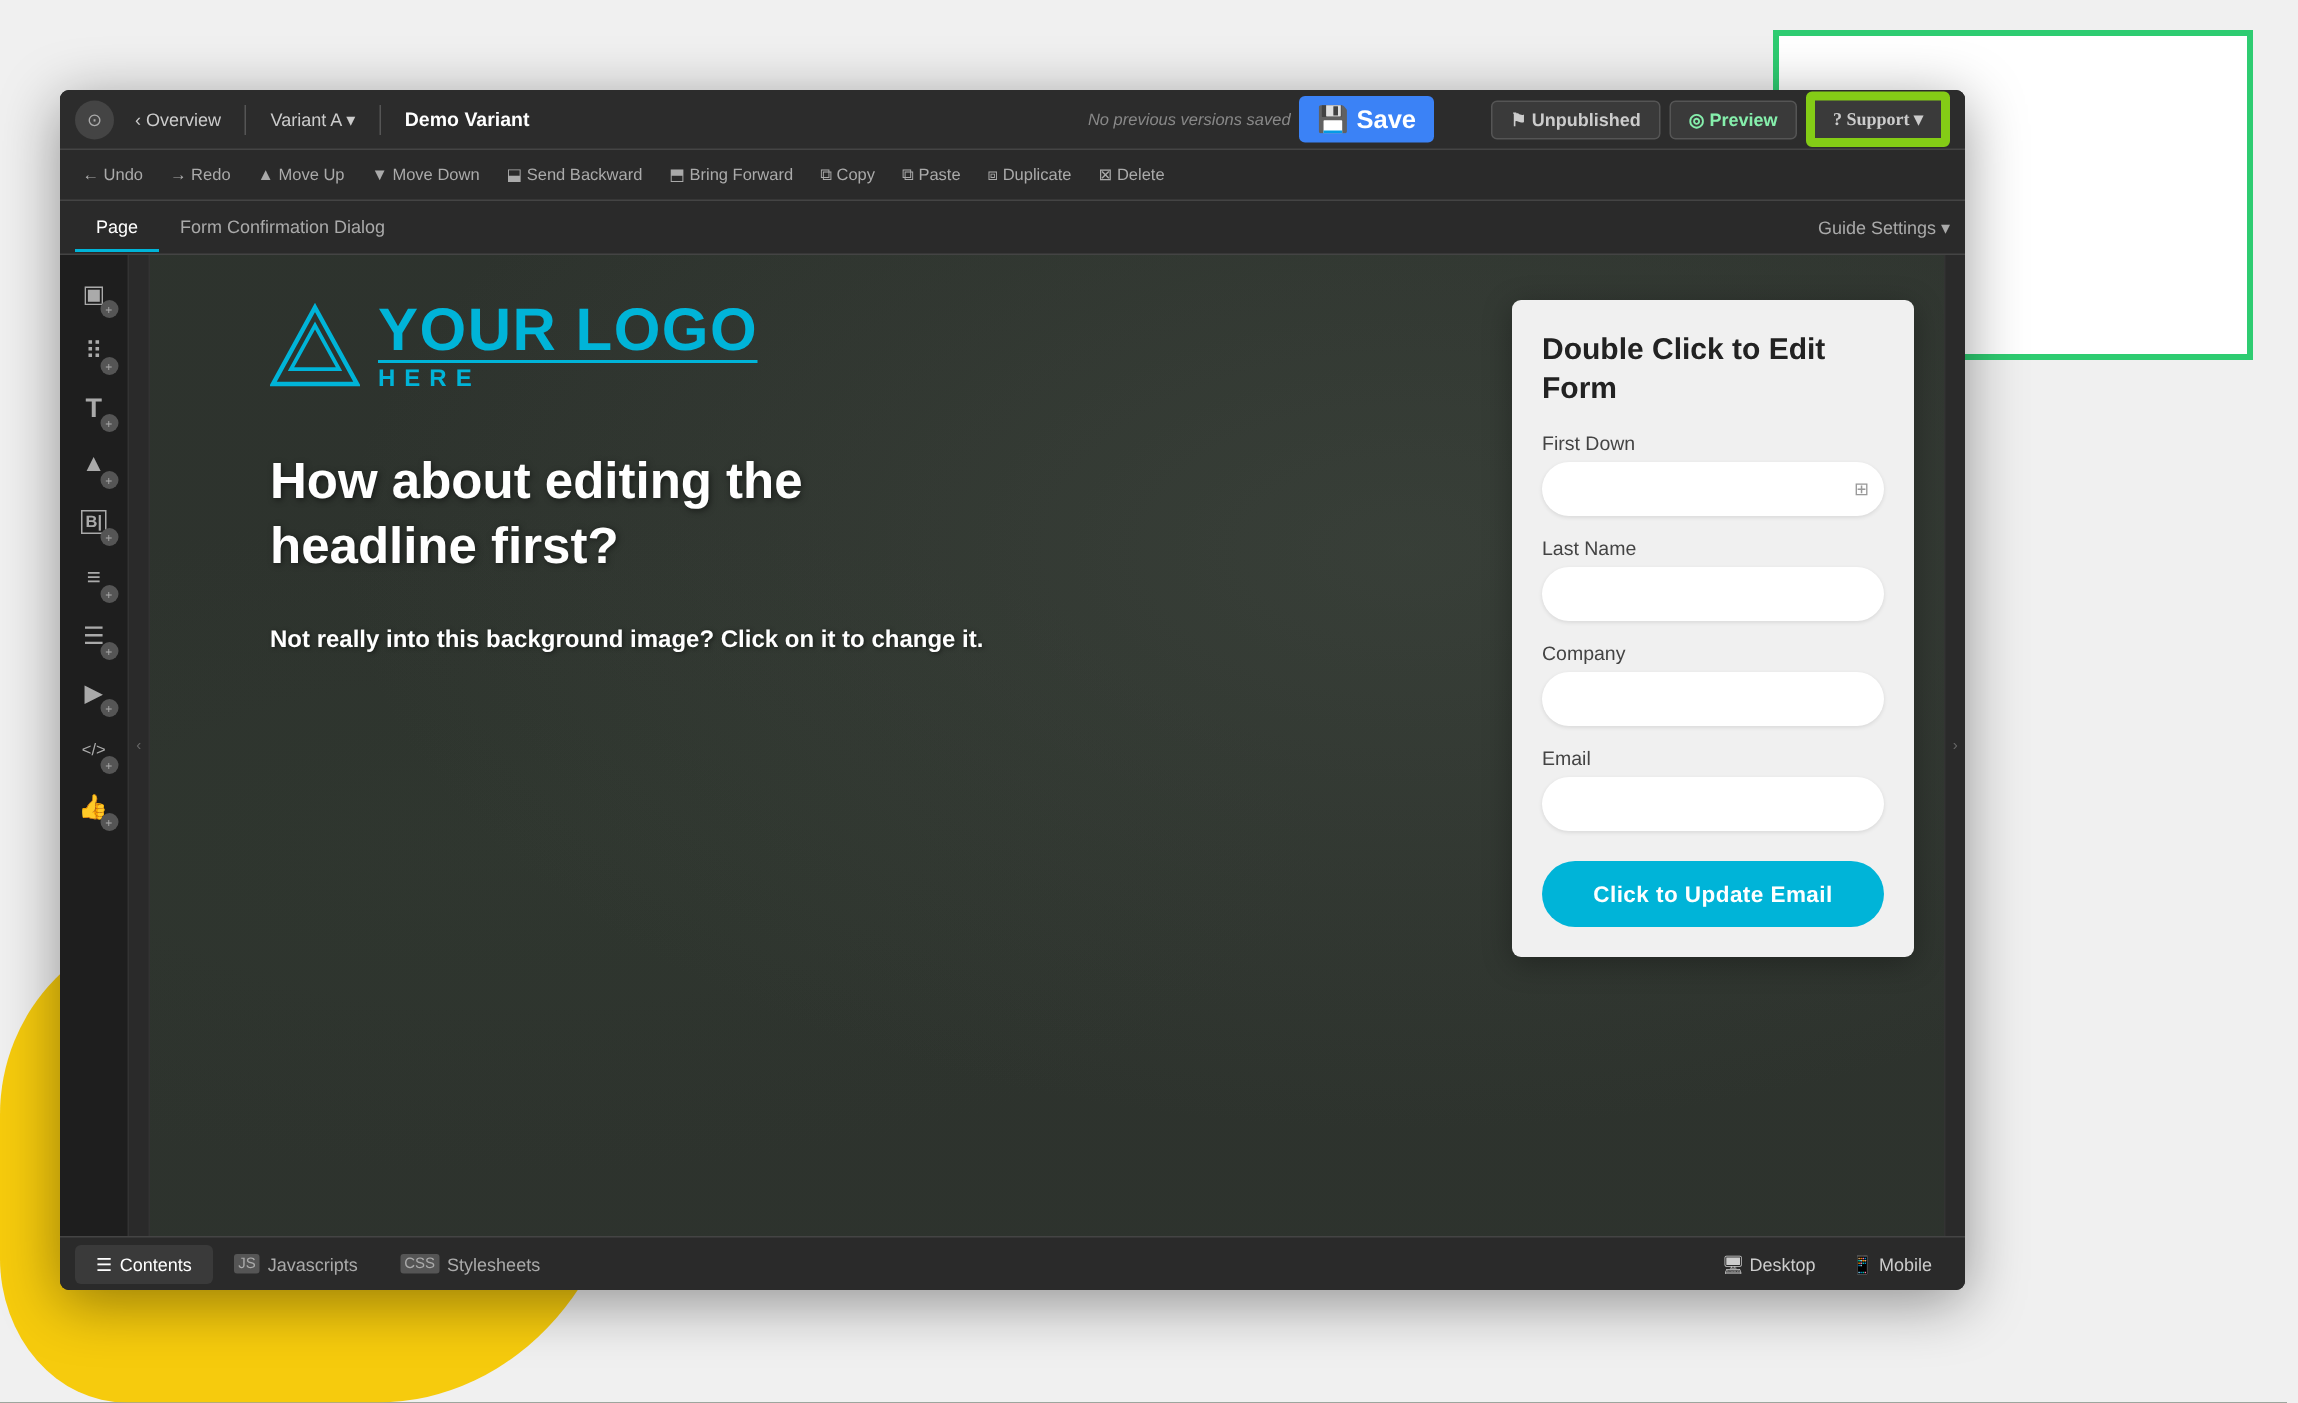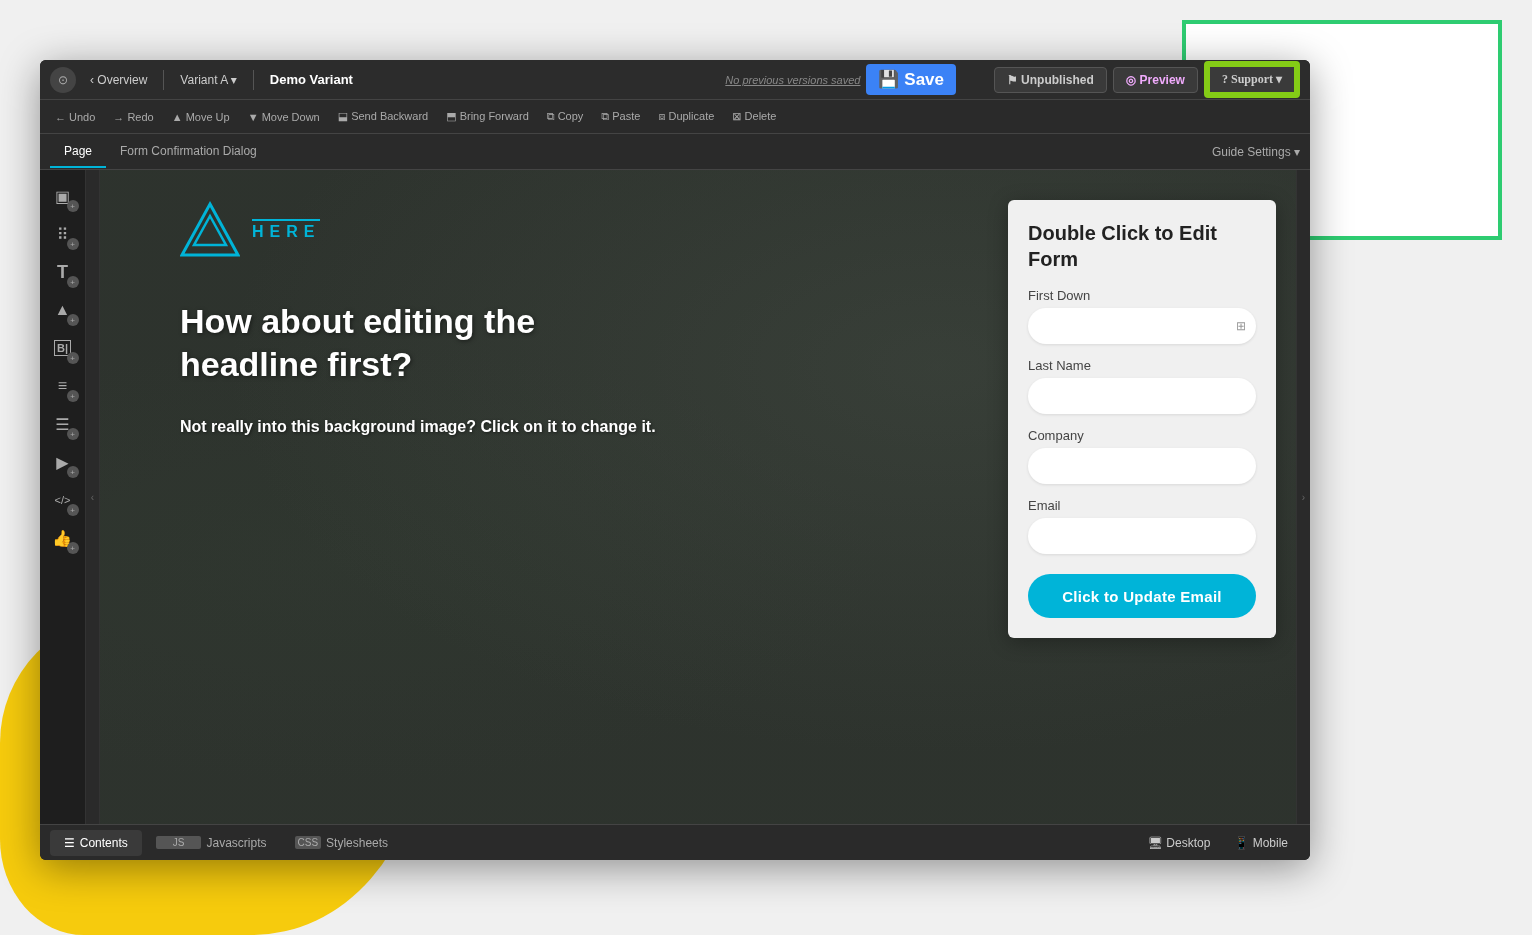--- a/index.html
+++ b/index.html
@@ -91,21 +91,20 @@
       font-size: 13px;
       font-weight: 600;
       color: #fff;
       padding: 4px 8px;
     }
     .top-bar-spacer { flex: 1; }
     .top-bar-status {
       font-size: 11px;
       color: #888;
       font-style: italic;
-      text-decoration: underline;
     }
     .top-bar-save {
       display: flex;
       align-items: center;
       gap: 4px;
       padding: 5px 12px;
       border-radius: 4px;
       cursor: pointer;
       font-size: 17px;
       font-weight: 600;
@@ -129,21 +128,21 @@
     }
     .top-bar-preview {
       display: flex;
       align-items: center;
       gap: 4px;
       padding: 5px 12px;
       border-radius: 4px;
       cursor: pointer;
       font-size: 12px;
       font-weight: 600;
-      color: #f0abfc;
+      color: #86efac;
       background: #3a3a3a;
       border: 1px solid #555;
     }
     .top-bar-support {
       display: flex;
       align-items: center;
       gap: 4px;
       padding: 5px 12px;
       border-radius: 4px;
       cursor: pointer;
@@ -562,20 +561,21 @@
         <div class="canvas-bg-image"></div>
         <div class="room-decor"></div>
       </div>
 
       <div class="logo-area">
         <svg class="logo-triangle" viewBox="0 0 60 60">
           <polygon points="30,4 58,55 2,55" fill="none" stroke="#00b4d8" stroke-width="3"></polygon>
           <polygon points="30,16 46,45 14,45" fill="none" stroke="#00b4d8" stroke-width="2.5"></polygon>
         </svg>
         <div class="logo-text-area">
+          <span class="logo-main-text">YOUR LOGO</span>
           <span class="logo-sub-text">HERE</span>
         </div>
       </div>
 
       <div class="headline-area">
         <div class="headline">How about editing the headline first?</div>
         <div class="subheadline">Not really into this background image? Click on it to change it.</div>
       </div>
 
       <div class="form-panel">
@@ -611,21 +611,21 @@
     <div class="sidebar-collapse-right">›</div>
 
   </div>
 
   <div class="bottom-bar">
     <div class="bottom-tab">
       <span>☰</span>
       <span>Contents</span>
     </div>
     <div class="bottom-tab-inactive">
-      <span style="font-size:10px;background:#555;color:#aaa;padding:1px 17px;border-radius:2px;">JS</span>
+      <span style="font-size:10px;background:#555;color:#aaa;padding:1px 3px;border-radius:2px;">JS</span>
       <span>Javascripts</span>
     </div>
     <div class="bottom-tab-inactive">
       <span style="font-size:10px;background:#555;color:#aaa;padding:1px 3px;border-radius:2px;">CSS</span>
       <span>Stylesheets</span>
     </div>
     <div class="bottom-spacer"></div>
     <div class="bottom-view-btn">🖥 Desktop</div>
     <div class="bottom-view-btn">📱 Mobile</div>
   </div>

